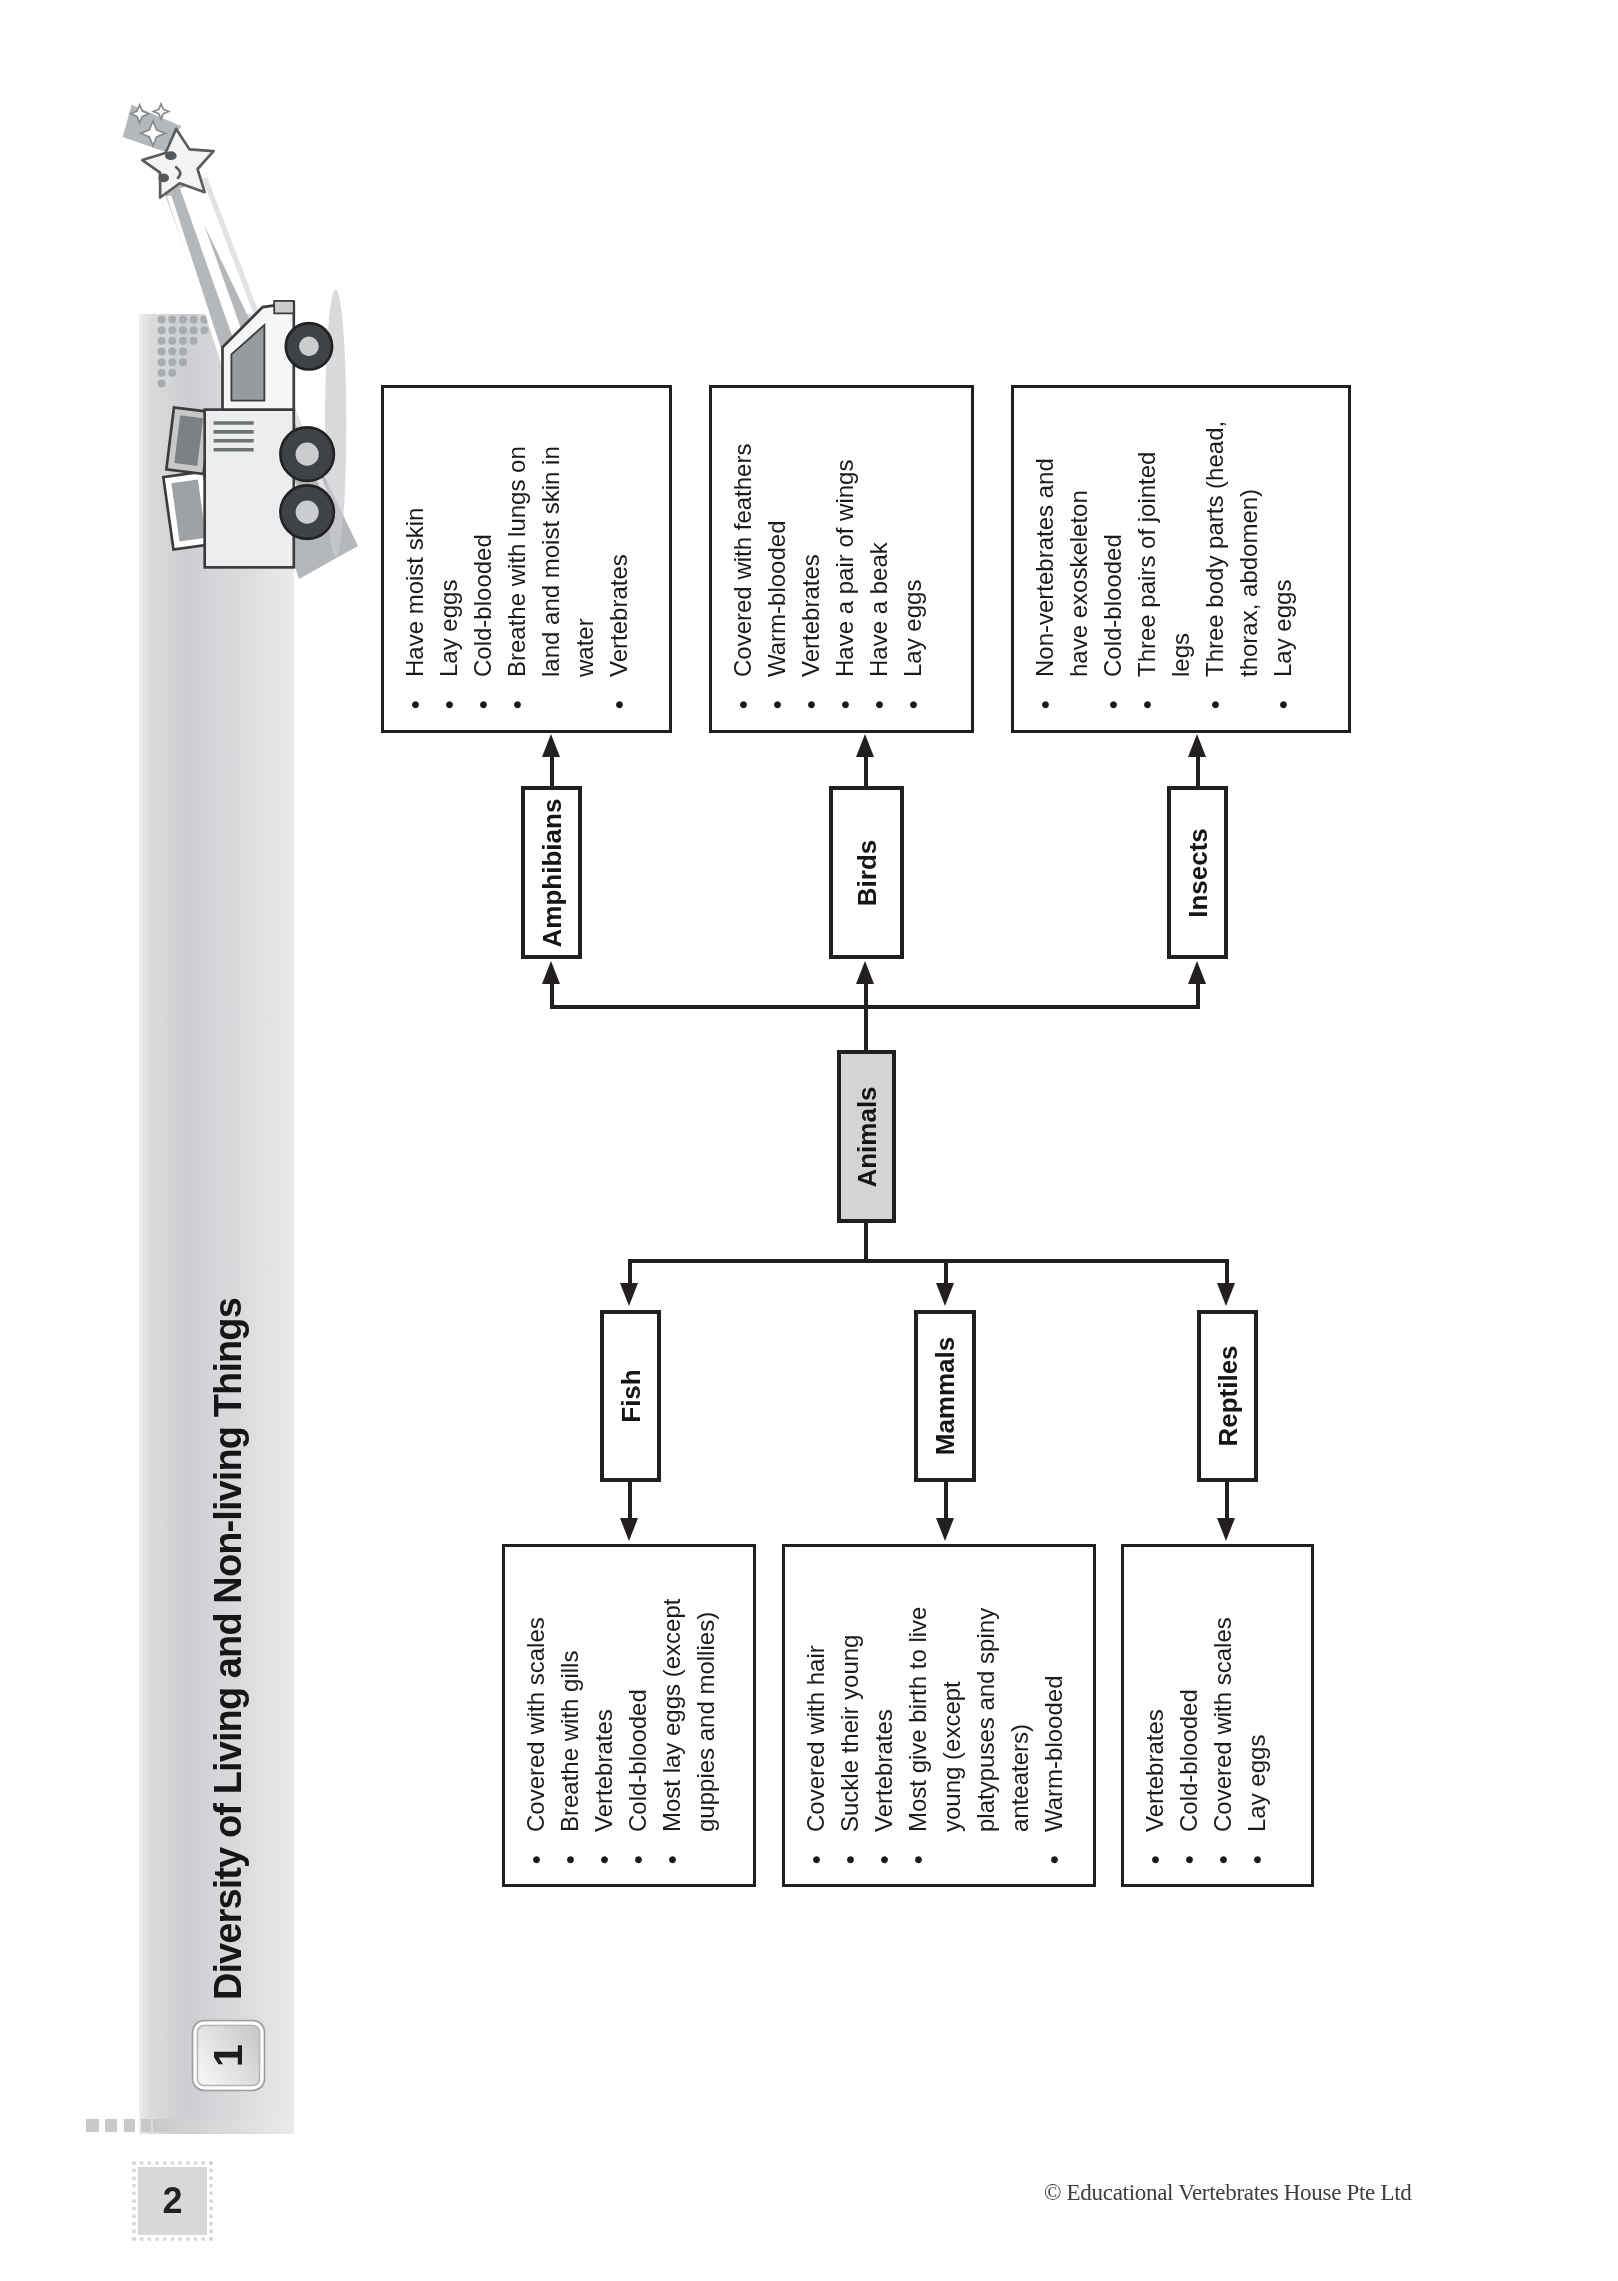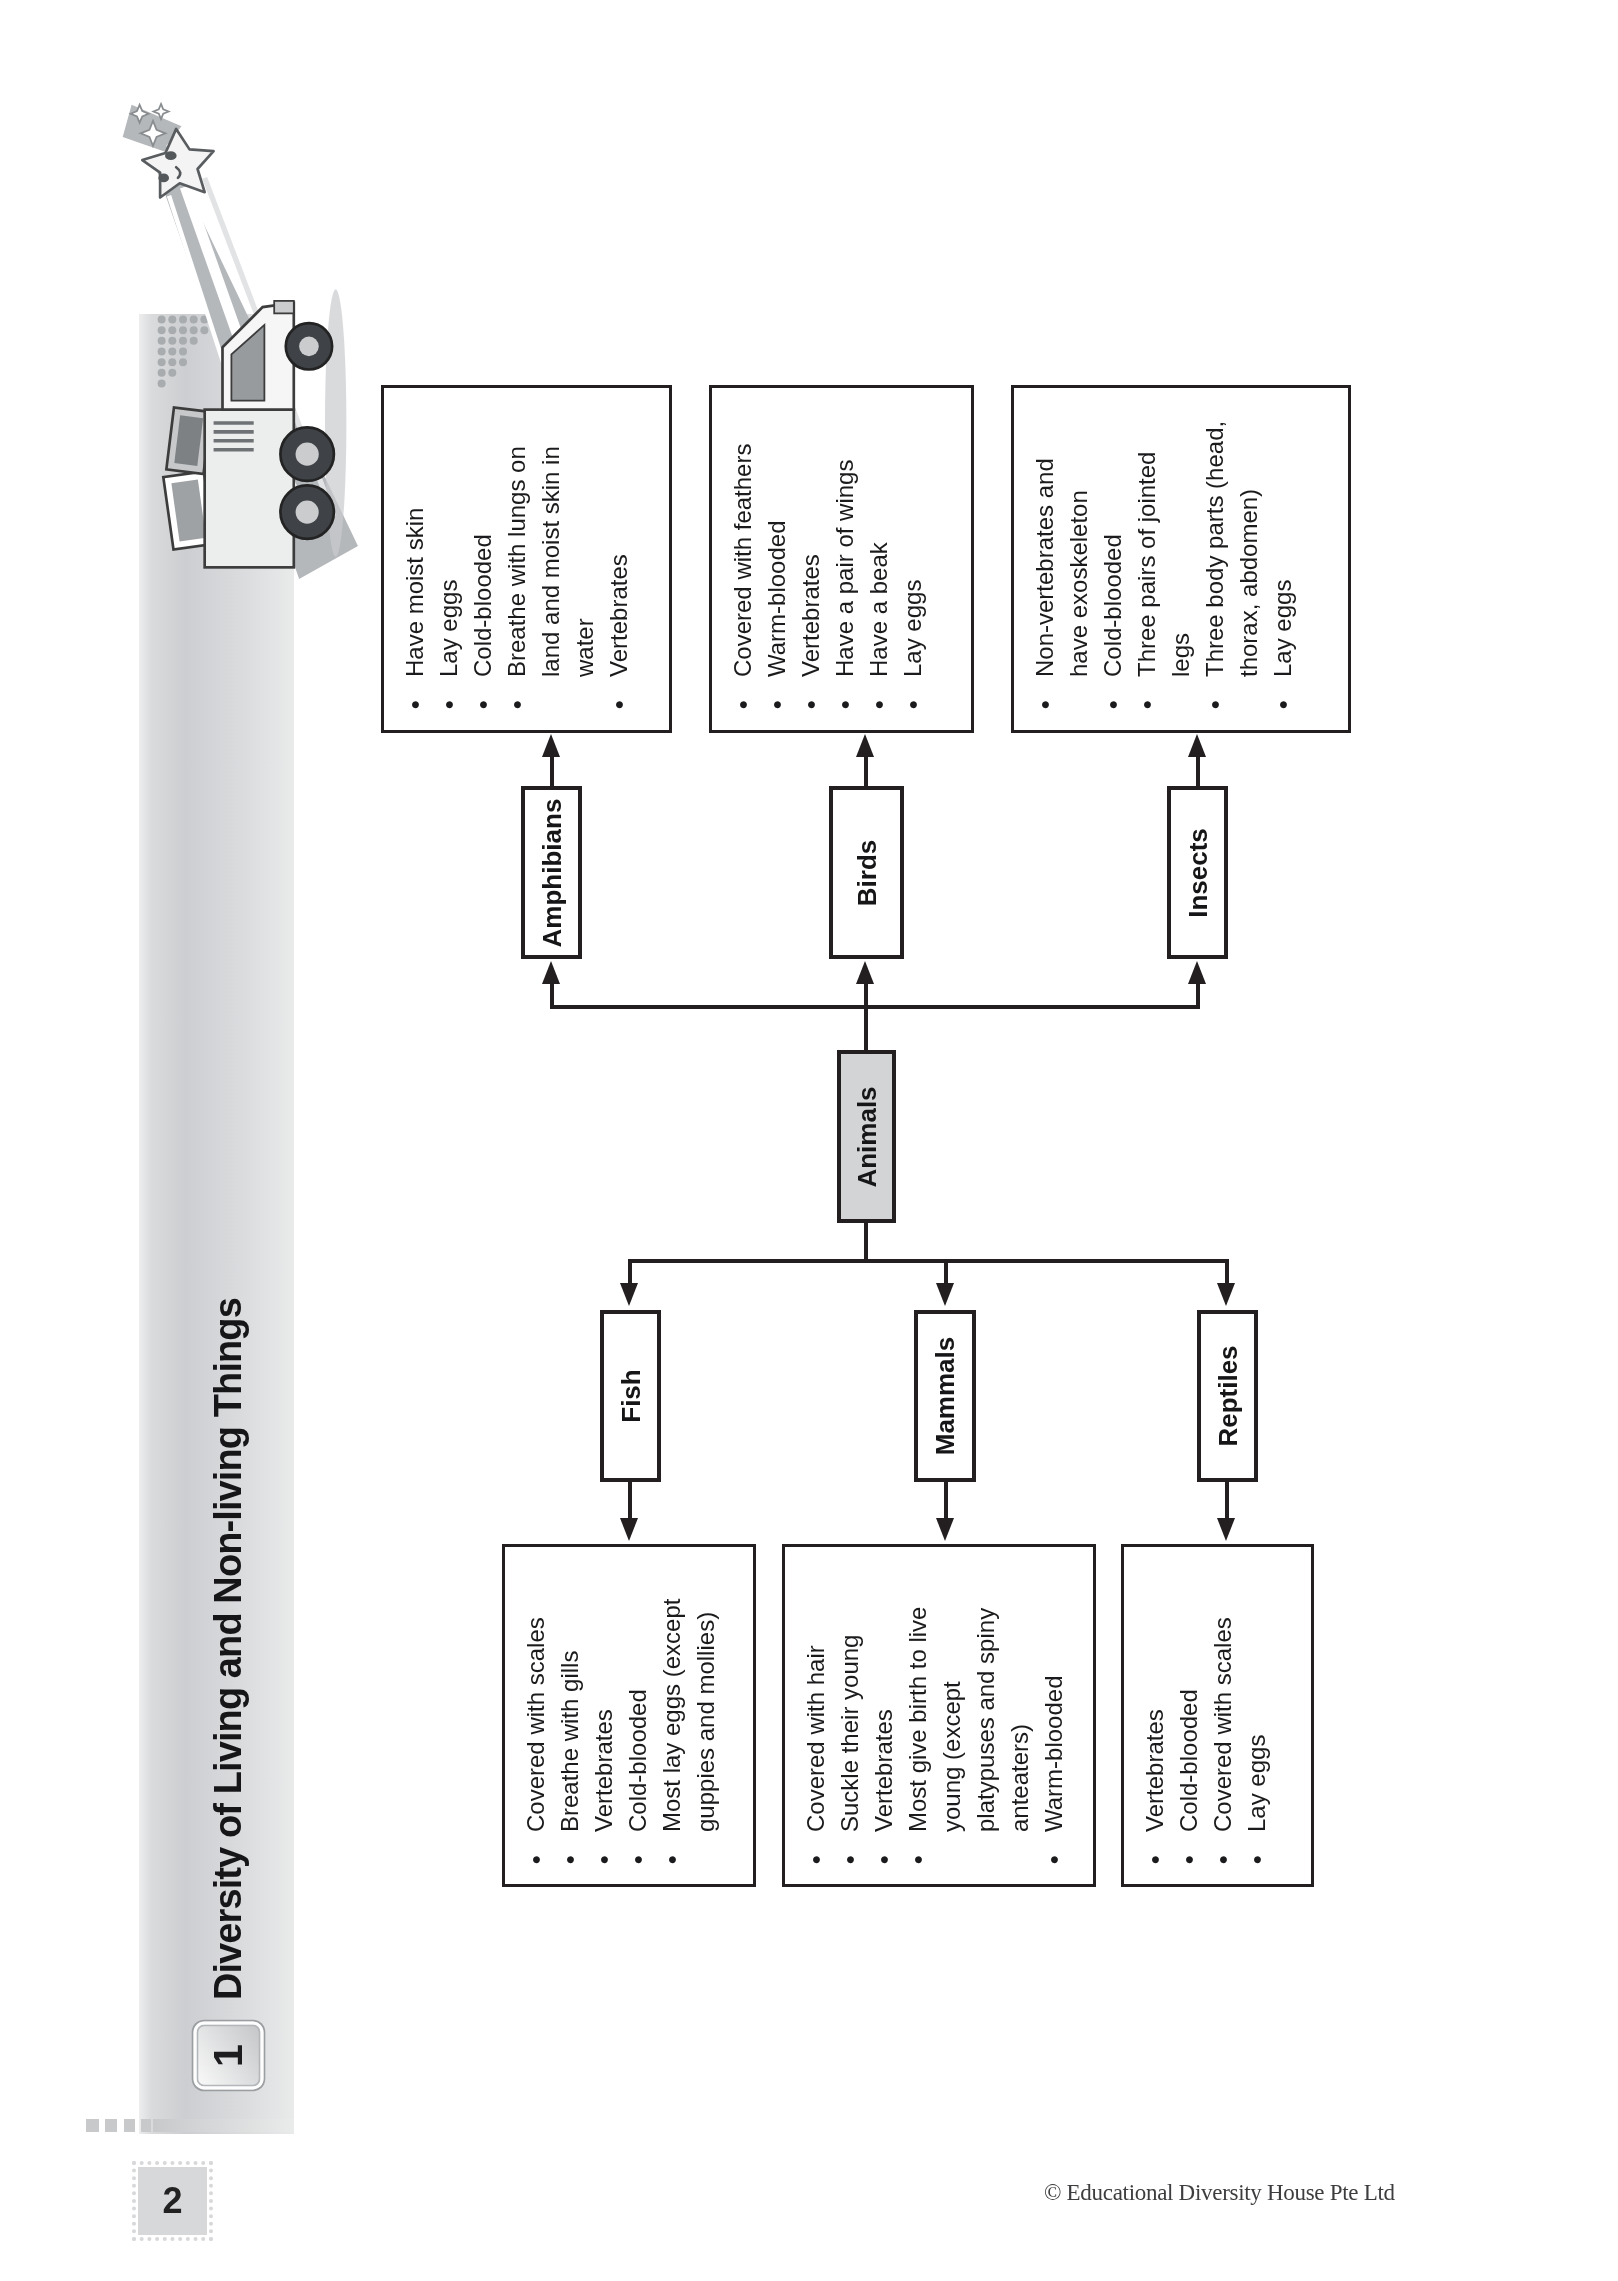--- a/index.html
+++ b/index.html
@@ -276,16 +276,16 @@
           <li>Cold-blooded</li>
           <li>Covered with scales</li>
           <li>Lay eggs</li>
         </ul>
     </div>
   </div>
 
   <div class="page-stamp">
     <span>2</span>
   </div>
-  <div class="copyright">© Educational Diversity House Pte Ltd</div>
+  <div class="copyright">© Educational Vertebrates House Pte Ltd</div>
 
 </div>
 
 
 </body></html>

